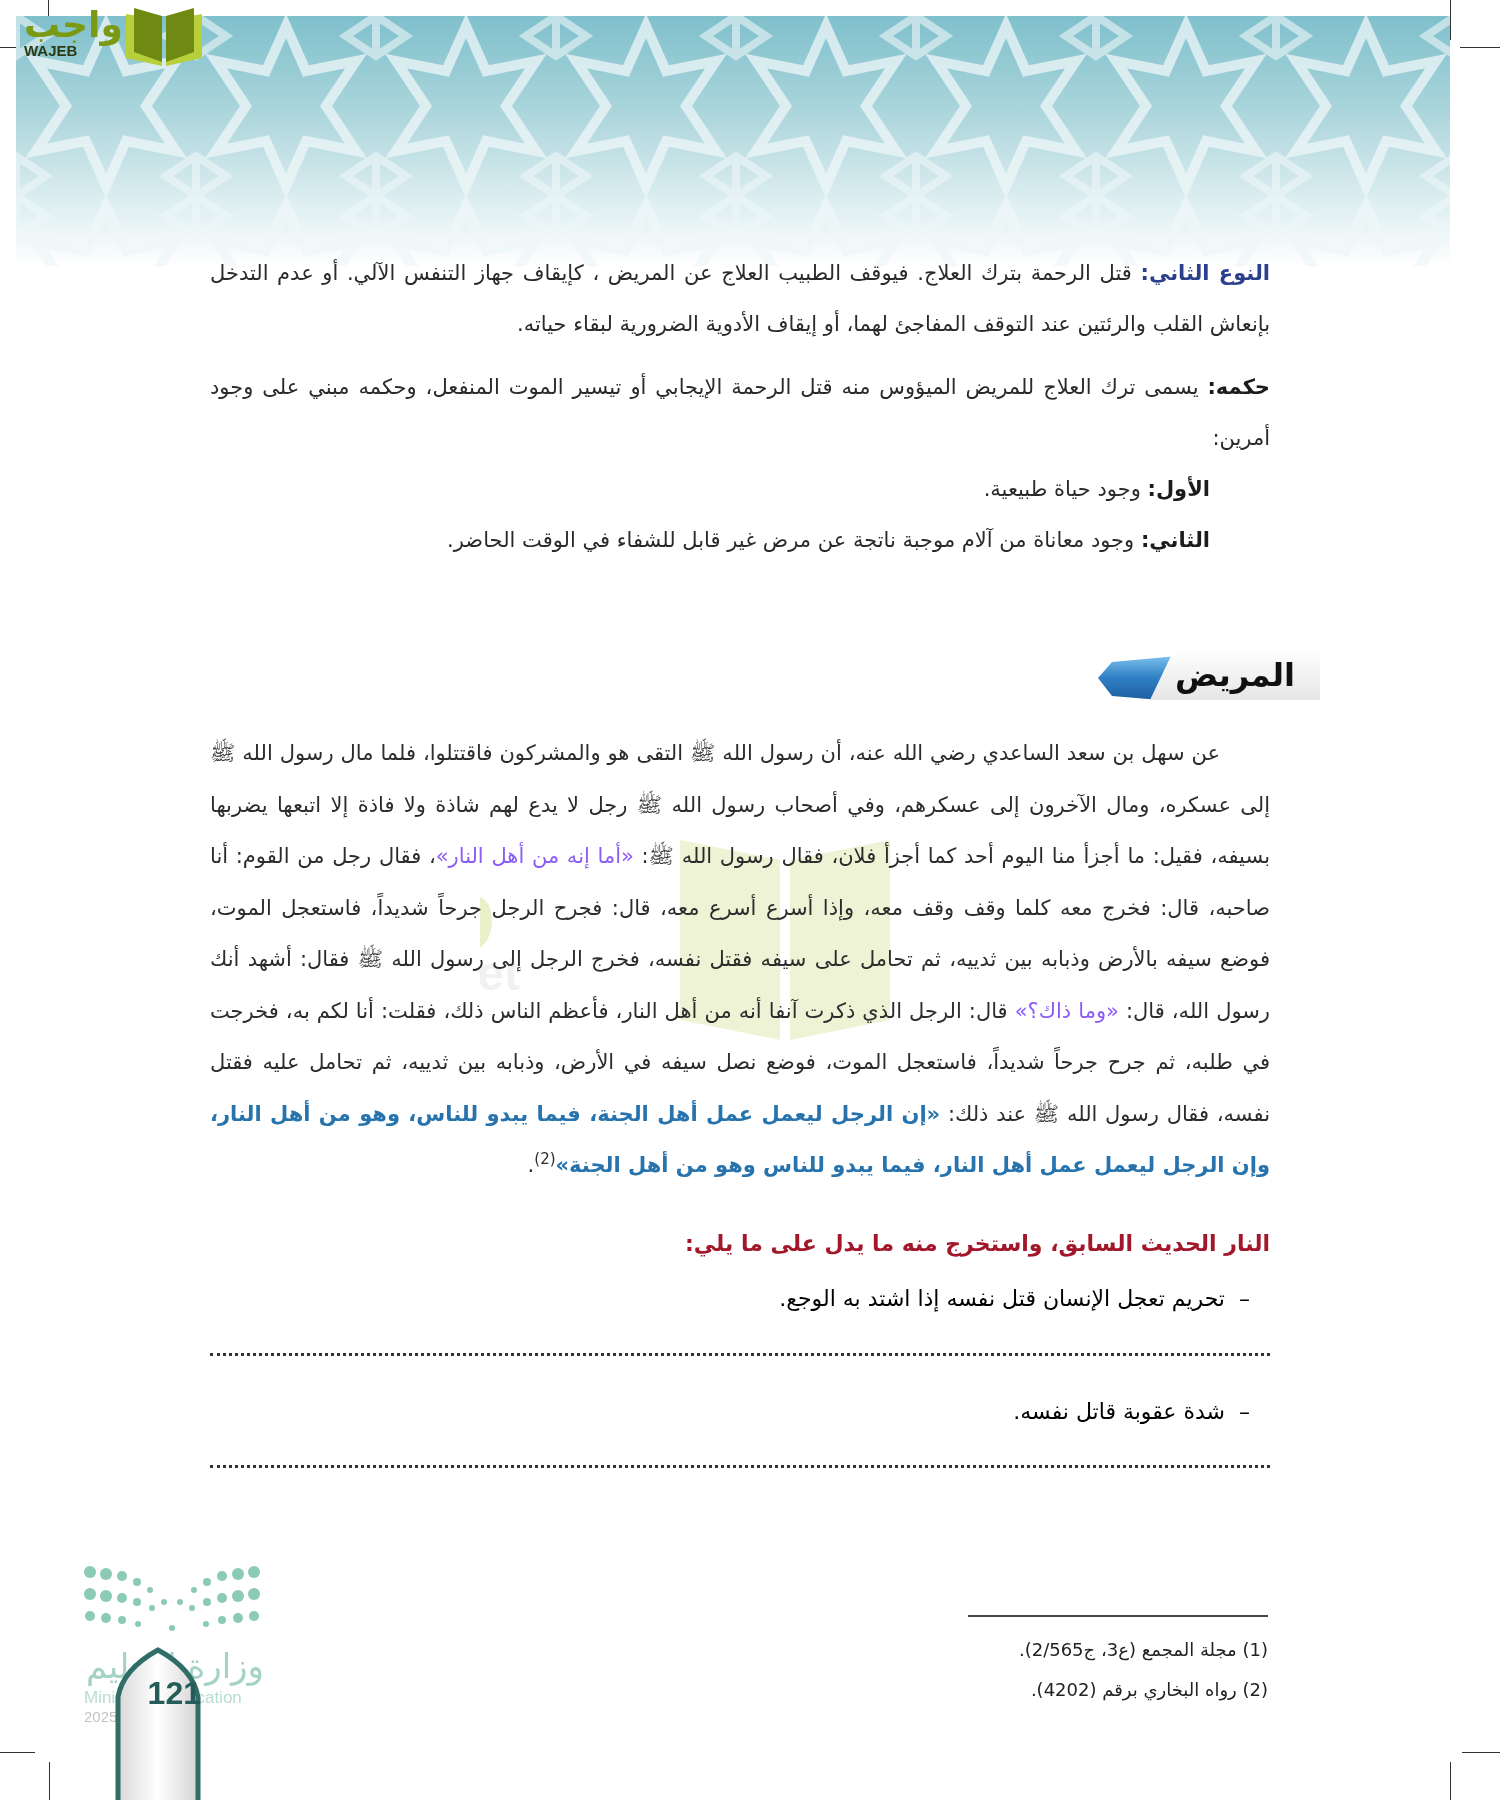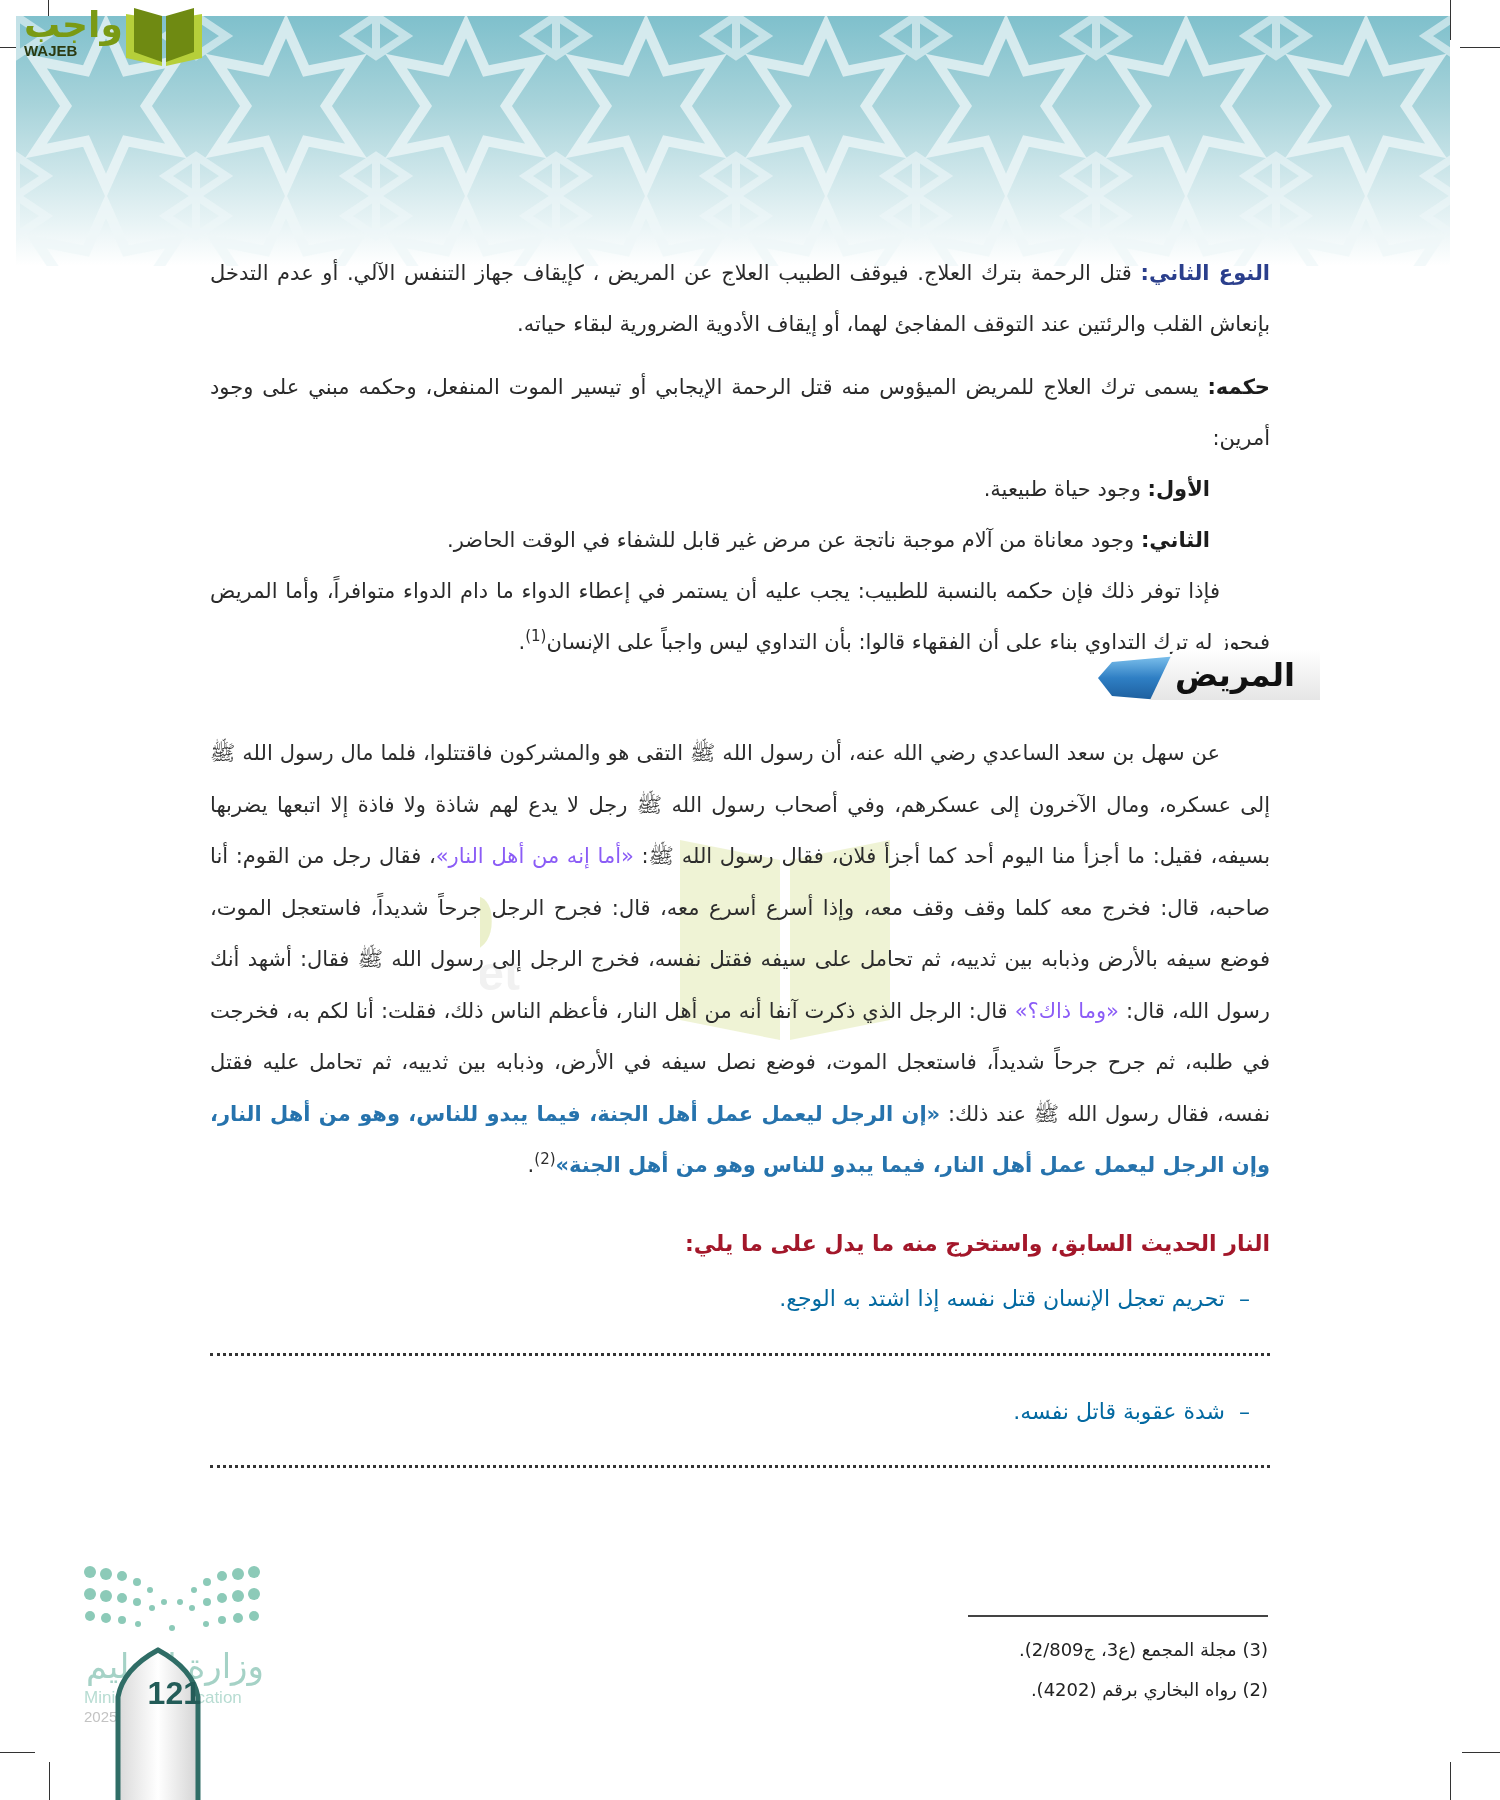--- a/index.html
+++ b/index.html
@@ -43,21 +43,21 @@
       font-size: 32px; font-weight: bold; color: #111;
       clip-path: polygon(14% 0, 100% 0, 100% 100%, 0 100%);
     }
     .activity-arrow { position: absolute; left: 0; top: 6px; }
 
     .hadith { color: #2c2c2c; }
     .quote-blue { color: #8b5cf6; }
     .hadith-blue { color: #2673ad; font-weight: bold; }
 
     .instruction { color: #a3172a; font-weight: bold; font-size: 22px; }
-    .task-item { color: #0369a1; font-size: 22px; padding-right: 20px; }
+    .task-item { color: #000000; font-size: 22px; padding-right: 20px; }
     .answer-line {
       height: 2px; border-bottom: 3px dotted #333; margin-top: 28px; margin-bottom: 30px;
       margin-left: 0;
     }
 
     
     .footnote-rule { position: absolute; right: 232px; top: 1615px; width: 300px; height: 2px; background: #444; }
     .footnotes { position: absolute; right: 232px; top: 1630px; font-size: 18px; line-height: 40px; color: #222; }
 
     
@@ -119,23 +119,20 @@
 <div class="content" style="top:362px;">
   <p class="para">
     <span class="term-bold">حكمه:</span><span> يسمى ترك العلاج للمريض الميؤوس منه قتل الرحمة الإيجابي أو تيسير الموت المنفعل، وحكمه مبني على وجود أمرين:</span>
   </p>
   <p class="para sub-para">
     <span class="term-bold">الأول:</span><span> وجود حياة طبيعية.</span>
   </p>
   <p class="para sub-para">
     <span class="term-bold">الثاني:</span><span> وجود معاناة من آلام موجبة ناتجة عن مرض غير قابل للشفاء في الوقت الحاضر.</span>
   </p>
-  <p class="para indent">
-    <span>فإذا توفر ذلك فإن حكمه بالنسبة للطبيب: يجب عليه أن يستمر في إعطاء الدواء ما دام الدواء متوافراً، وأما المريض فيجوز له ترك التداوي بناء على أن الفقهاء قالوا: بأن التداوي ليس واجباً على الإنسان</span><sup>(1)</sup><span>.</span>
-  </p>
 </div>
 
 <div class="activity-badge">
   <svg class="activity-arrow" width="80" height="44" viewBox="0 0 80 44">
     <defs>
       <linearGradient id="blueg" x1="0" y1="0" x2="0" y2="1">
         <stop offset="0" stop-color="#7cc0ec"></stop>
         <stop offset="0.5" stop-color="#2f7fc4"></stop>
         <stop offset="1" stop-color="#1d5f9e"></stop>
       </linearGradient>
@@ -165,21 +162,21 @@
   <div class="answer-line"></div>
 
   <p class="para task-item">
     <span>–</span>&nbsp;&nbsp;<span>شدة عقوبة قاتل نفسه.</span>
   </p>
   <div class="answer-line"></div>
 </div>
 
 <div class="footnote-rule"></div>
 <div class="footnotes">
-  <p>(3) مجلة المجمع (ع3، ج2/809).</p>
+  <p>(1) مجلة المجمع (ع3، ج2/565).</p>
   <p>(2) رواه البخاري برقم (4202).</p>
 </div>
 
 <div class="ministry">
   <svg class="ministry-dots" width="180" height="70" viewBox="0 0 180 70">
     <g fill="#8ccab8">
       <circle cx="8" cy="10" r="6"></circle>
         <circle cx="24" cy="12" r="6"></circle>
         <circle cx="40" cy="14" r="5"></circle>
         <circle cx="55" cy="20" r="4"></circle>

